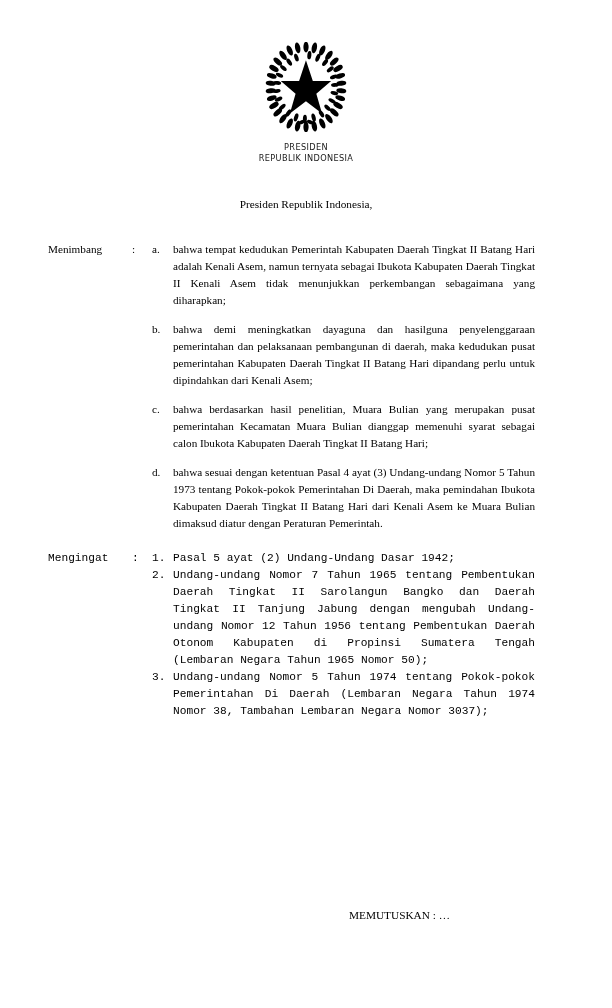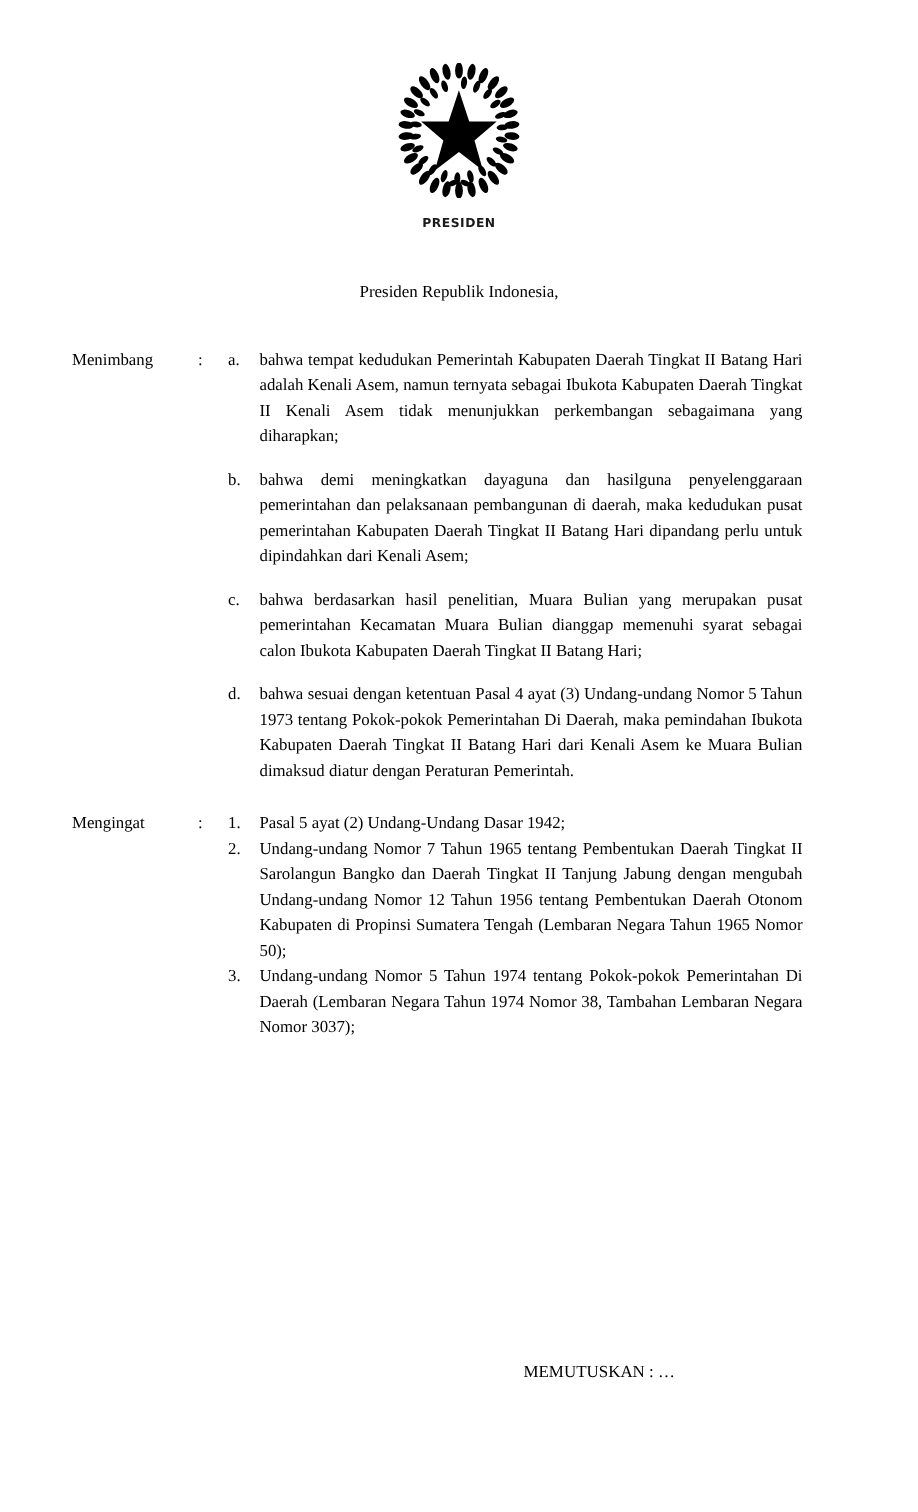--- a/index.html
+++ b/index.html
@@ -21,21 +21,20 @@
     width: 612px;
     height: 1008px;
     box-sizing: border-box;
   }
 
   
   .emblem-block {
     width: 100%;
     padding-top: 42px;
     text-align: center;
-    font-weight: bold;
   }
   .emblem {
     display: inline-block;
     width: 82px;
     height: 90px;
     line-height: 0;
   }
   .emblem svg { display: block; }
 
   .emblem-caption {
@@ -69,21 +68,21 @@
   
   .clauses {
     margin-top: 30px;
     padding-left: 48px;
     padding-right: 77px;
   }
   .clause-group {
     display: flex;
     align-items: flex-start;
   }
-  .clause-group + .clause-group { margin-top: 18px; }
+  .clause-group + .clause-group { margin-top: 18px; font-family: Liberation Mono, monospace; }
 
   .col-label {
     flex: 0 0 84px;
     font-size: 11.2px;
     line-height: 17px;
   }
   .col-colon {
     flex: 0 0 20px;
     font-size: 11.2px;
     line-height: 17px;
@@ -311,20 +310,21 @@
             <ellipse cx="4" cy="0" rx="3.2" ry="1.8" transform="rotate(25 4 0)"></ellipse>
             <circle cx="0" cy="0.4" r="1.3"></circle>
           </g>
 
           <polygon points="41,17 49.8,43.6 73.3,43.6 54.3,59.9 61.6,85.5 41,69.8 20.4,85.5 27.7,59.9 8.7,43.6 32.2,43.6" transform="translate(0,-6) scale(0.78) translate(11.5,14)"></polygon>
         </g>
       </svg>
     </span>
     <div class="emblem-caption">
       <div>PRESIDEN</div>
+      <div>REPUBLIK INDONESIA</div>
     </div>
   </div>
 
 
   <div class="opening">Presiden Republik Indonesia,</div>
 
   <div class="clauses">
 
     <div class="clause-group">
       <div class="col-label">Menimbang</div>

